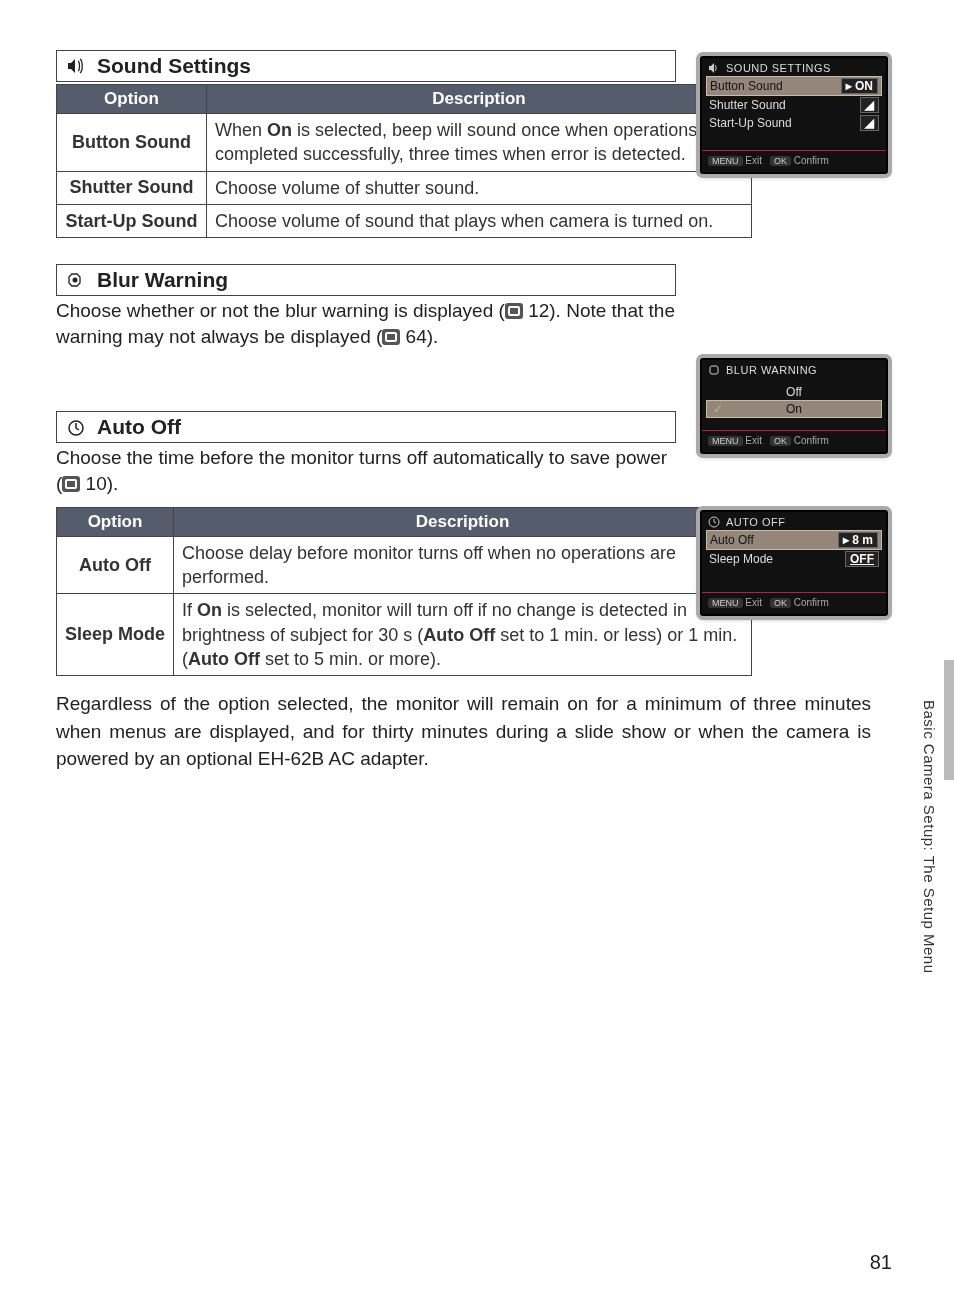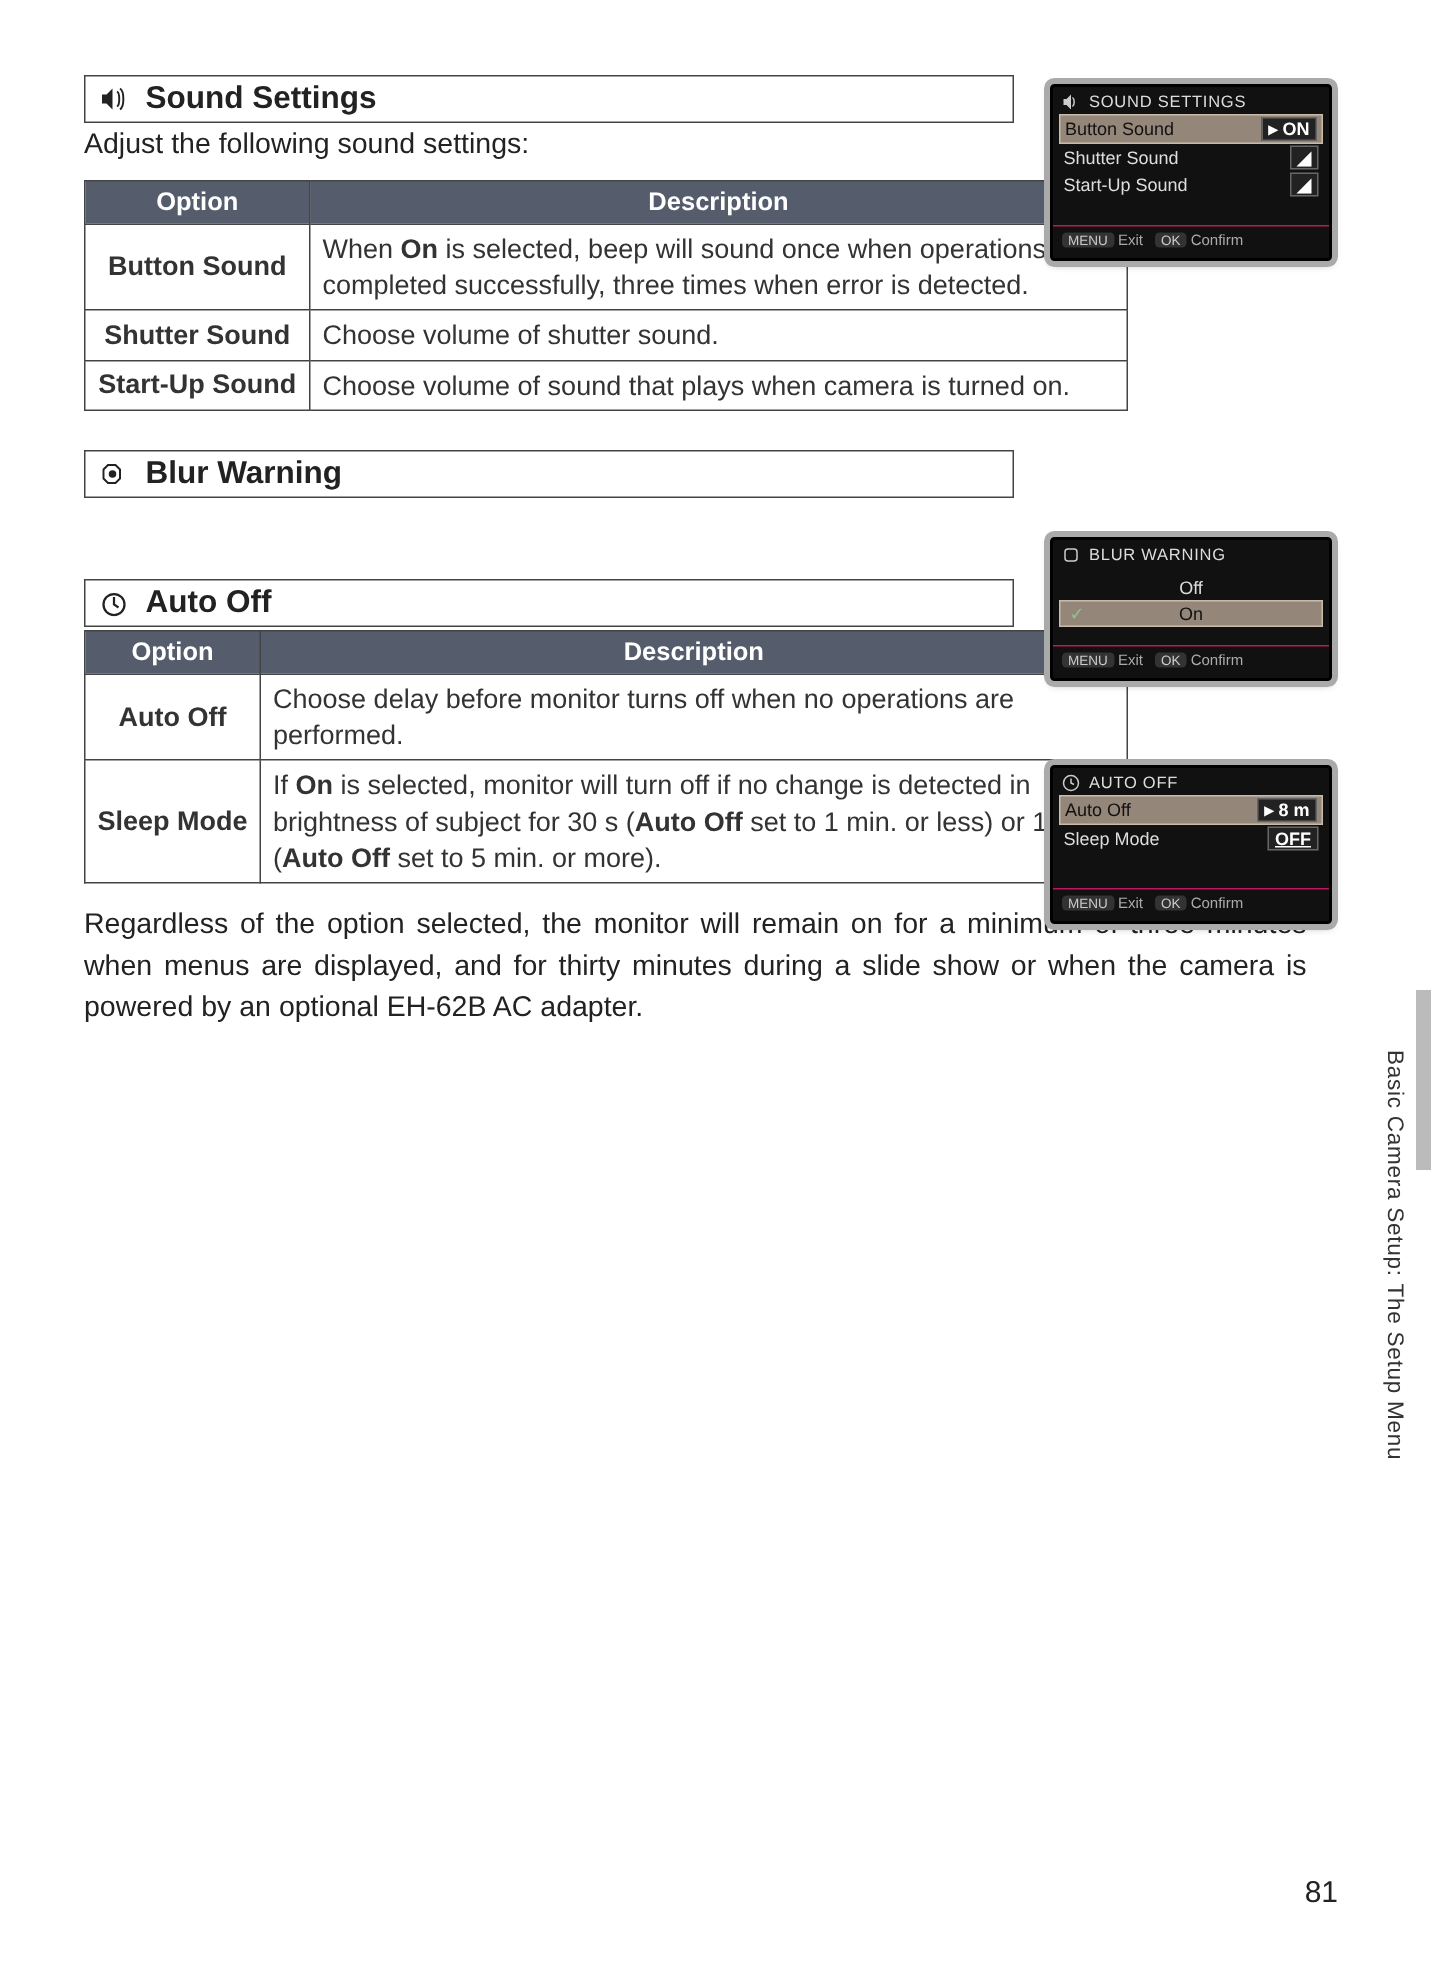--- a/index.html
+++ b/index.html
@@ -133,21 +133,20 @@
   <div class="section-head">
     <span class="hicon">
       <svg width="20" height="18" viewBox="0 0 20 18">
           <path d="M2 6h3l4-4v14l-4-4H2z" fill="#222"></path>
           <path d="M12 4c2 1 2 9 0 10" stroke="#222" fill="none" stroke-width="1.3"></path>
           <path d="M14 2c3 2 3 12 0 14" stroke="#222" fill="none" stroke-width="1.3"></path>
         </svg>
     </span>
     <span>Sound Settings</span>
   </div>
-  <div class="intro-text">Adjust the following sound settings:</div>
 
   <table class="options-table">
     <tbody>
         <tr>
       <th style="width:150px">Option</th>
       <th>Description</th>
     </tr>
     <tr>
       <td class="opt">Button Sound</td>
       <td class="desc">
@@ -169,32 +168,39 @@
 
   <div class="section-head">
     <span class="hicon">
       <svg width="20" height="18" viewBox="0 0 20 18">
           <path d="M6 3l5 0 3 3 0 6-3 3-5 0-3-3 0-6z" fill="none" stroke="#222" stroke-width="1.3"></path>
           <circle cx="9" cy="9" r="2.5" fill="#222"></circle>
         </svg>
     </span>
     <span>Blur Warning</span>
   </div>
+  <div class="intro-text">
+    <span>Choose whether or not the blur warning is displayed (</span><span class="ref-icon"></span><span> 12).</span>
+    <span>Note that the warning may not always be displayed (</span><span class="ref-icon"></span><span> 64).</span>
+  </div>
 
   <div class="block-gap"></div>
   <div class="block-gap"></div>
 
   <div class="section-head">
     <span class="hicon">
       <svg width="20" height="18" viewBox="0 0 20 18">
           <circle cx="10" cy="10" r="7" fill="none" stroke="#222" stroke-width="1.5"></circle>
           <path d="M10 5v5l3 2" stroke="#222" stroke-width="1.5" fill="none"></path>
         </svg>
     </span>
     <span>Auto Off</span>
+  </div>
+  <div class="intro-text">
+    <span>Choose the time before the monitor turns off automatically to save power (</span><span class="ref-icon"></span><span> 10).</span>
   </div>
 
   <table class="options-table">
     <tbody>
         <tr>
       <th style="width:70px">Option</th>
       <th>Description</th>
     </tr>
     <tr>
       <td class="opt">Auto Off</td>

